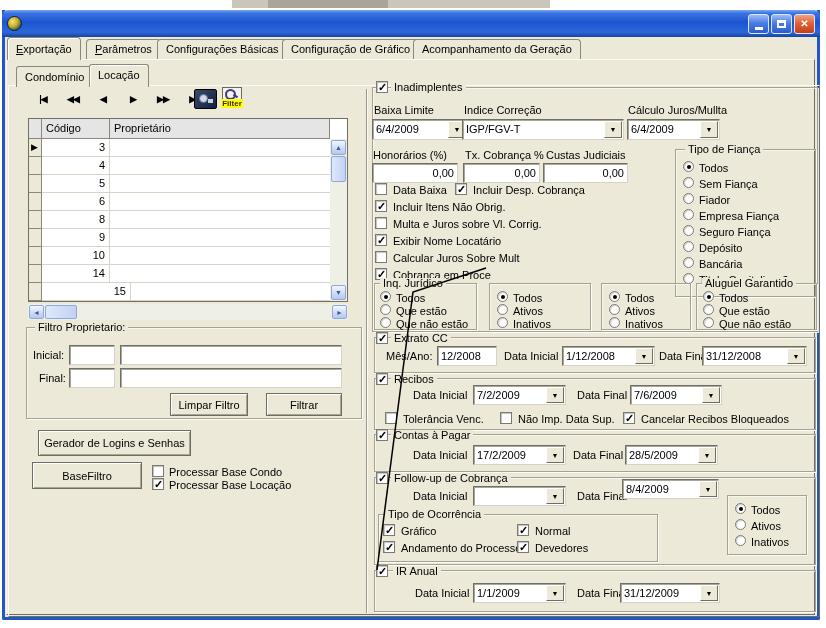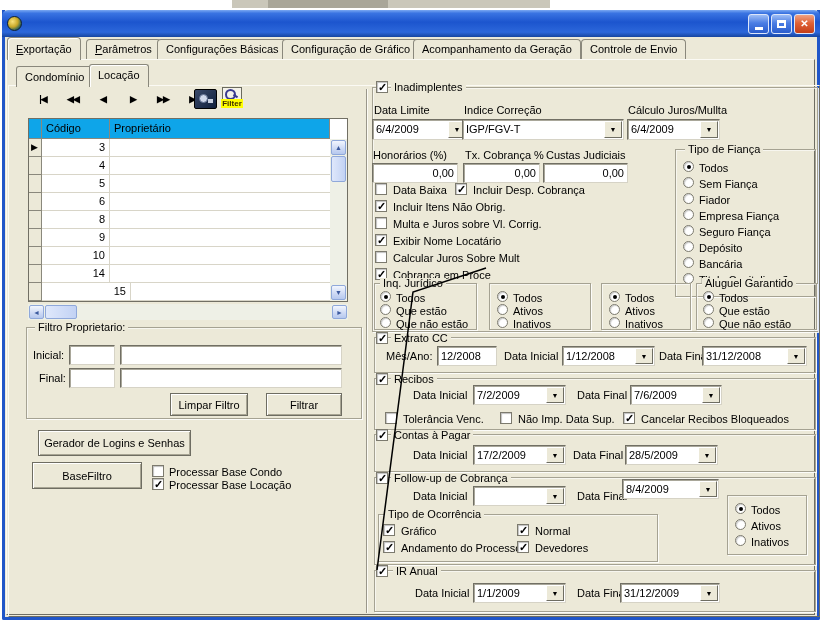--- a/index.html
+++ b/index.html
@@ -76,21 +76,21 @@
   .navbtn{display:flex;align-items:center;justify-content:center;font-size:9px;letter-spacing:-1px;
     color:#000;font-weight:bold}
   
   .sbtn{background:linear-gradient(180deg,#f2f6fe 0%,#cdd9f4 60%,#b6c8ee 100%);
     border:1px solid #8fa8da;border-radius:2px;color:#3c5a9e;font-size:7px;
     display:flex;align-items:center;justify-content:center;box-sizing:border-box}
   .sthumb{background:linear-gradient(90deg,#dfe8fb,#c2d2f4);border:1px solid #8fa8da;border-radius:2px}
   .strack{background:#eef0e6}
   
   .grid{background:#fff;border:1px solid #716f64;box-sizing:border-box}
-  .g-hcell{background:#0ea5e9;border-right:1px solid #8a887c;border-bottom:1px solid #8a887c;
+  .g-hcell{background:#e5e5e5;border-right:1px solid #8a887c;border-bottom:1px solid #8a887c;
     box-sizing:border-box;padding:3px 0 0 4px;position:absolute;top:0;height:20px}
   .g-rowhdr{position:absolute;left:0;width:13px;background:#ece9d8;border-right:1px solid #8a887c;
     border-bottom:1px solid #8a887c;box-sizing:border-box;height:18px}
   .g-cell{position:absolute;box-sizing:border-box;height:18px;border-bottom:1px solid #d8d5c8;
     padding:2px 4px 0 4px}
   .g-cell.code{text-align:right;border-right:1px solid #d8d5c8}
   .rowmark{font-size:9px;line-height:16px;padding-left:2px}
   
   .ann-box{position:absolute;left:480px;top:211px;width:198px;height:42px;background:#fff;
     border:2px solid #000;box-sizing:border-box;z-index:30;display:flex;align-items:center;
@@ -120,21 +120,20 @@
     </span>
   </div>
 
   <div class="win-body">
 
     <div class="tab active accel" style="left:2px">Exportação</div>
     <div class="tab accel" style="left:81px">Parâmetros</div>
     <div class="tab" style="left:152px">Configurações Básicas</div>
     <div class="tab" style="left:277px">Configuração de Gráfico</div>
     <div class="tab" style="left:408px">Acompanhamento da Geração</div>
-    <div class="tab" style="left:576px">Controle de Envio</div>
     <div class="tabpage"></div>
 
     <div class="subtab" style="left:11px;top:29px">Condomínio</div>
     <div class="subtab active" style="left:84px;top:27px;height:23px">Locação</div>
     <div class="stpage"></div>
 
     <div class="vsep zl" style="left:361px;top:52px;height:524px"></div>
 
     <div class="abs navbtn zl" style="left:25px;top:52px;width:26px;height:20px">|◀</div>
     <div class="abs navbtn zl" style="left:55px;top:52px;width:26px;height:20px">◀◀</div>
@@ -214,21 +213,21 @@
     <div class="btn abs accel zl" style="left:27px;top:425px;width:110px;height:27px">BaseFiltro</div>
     <span class="cb abs zl" style="left:147px;top:428px"></span>
     <span class="abs lbl zl" style="left:164px;top:429px">Processar Base Condo</span>
     <span class="cb abs zl on" style="left:147px;top:441px"></span>
     <span class="abs lbl zl" style="left:164px;top:442px">Processar Base Locação</span>
 
     <div class="gb abs zl" style="left:367px;top:50px;width:446px;height:245px"></div>
     <span class="cb abs on zl" style="left:371px;top:44px;background:#fff;z-index:8"></span>
     <span class="gb-title zl" style="left:386px;top:45px;z-index:8">Inadimplentes</span>
 
-    <span class="abs lbl zl" style="left:369px;top:67px">Data Limite</span>
+    <span class="abs lbl zl" style="left:369px;top:67px">Baixa Limite</span>
     <div class="abs sunken combo zl" style="left:367px;top:82px;width:96px;height:21px">
       <span class="combo-text">6/4/2009</span>
       <span class="combo-btn">▼</span>
     </div>
     <span class="abs lbl zl" style="left:459px;top:67px">Indice Correção</span>
     <div class="abs sunken combo zl" style="left:457px;top:82px;width:162px;height:21px">
       <span class="combo-text">IGP/FGV-T</span>
       <span class="combo-btn">▼</span>
     </div>
     <span class="abs lbl zl" style="left:623px;top:67px">Cálculo Juros/Mullta</span>

